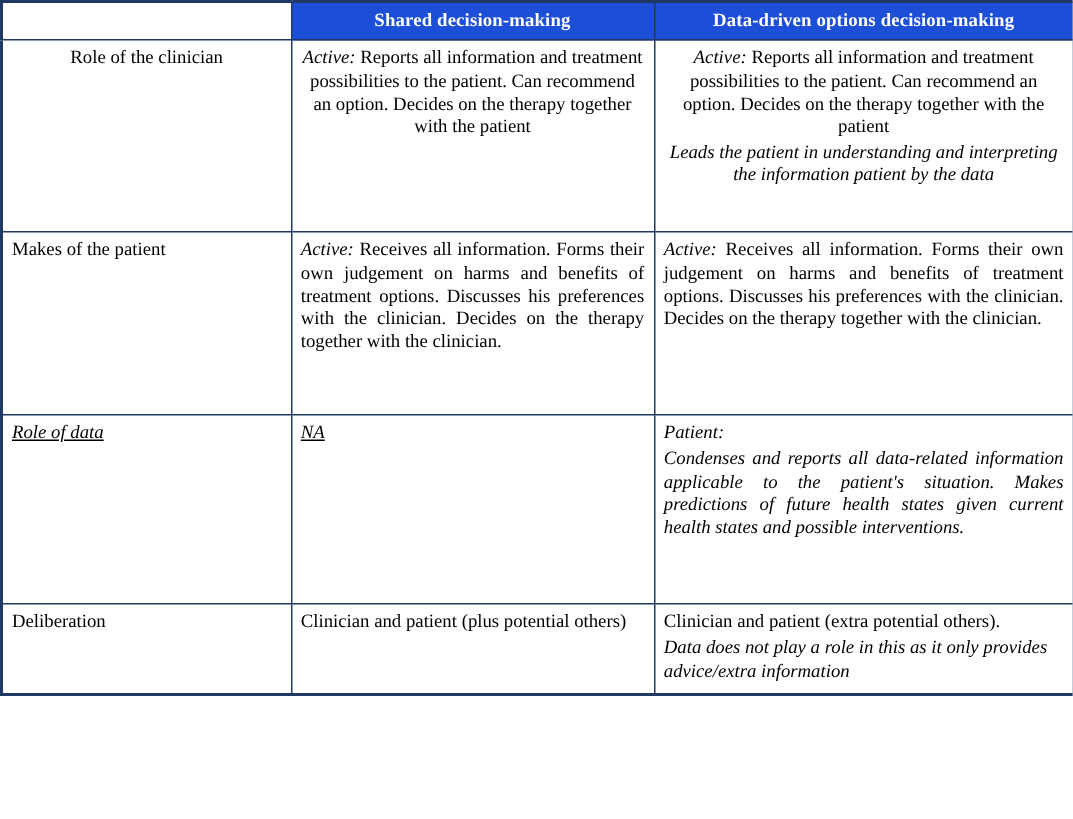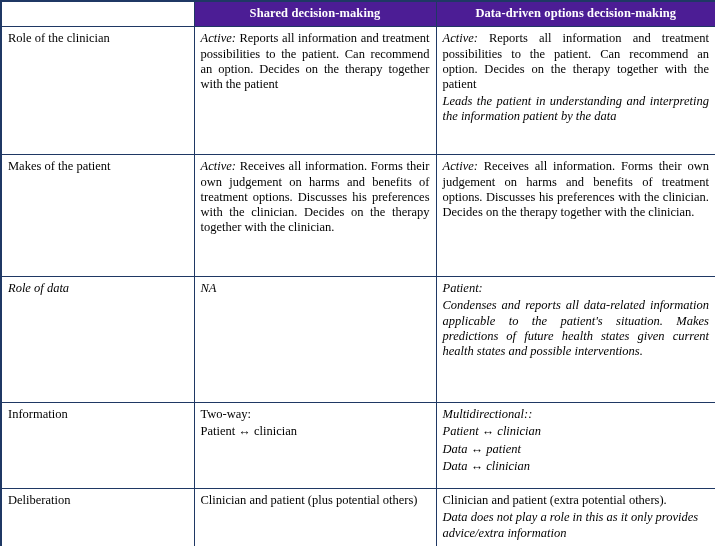--- a/index.html
+++ b/index.html
@@ -26,21 +26,21 @@
   }
   table.decision-table th,
   table.decision-table td {
     border: 1px solid #1f3864;
     vertical-align: top;
     padding: 4px 6px 5px 6px;
     font-size: 12.5px;
     line-height: 1.22;
   }
   thead th {
-    background: #4c1d95;
+    background: #1d4ed8;
     color: #ffffff;
     text-align: center;
     font-weight: bold;
     font-size: 13px;
     padding: 5px 6px 6px 6px;
     letter-spacing: 0.1px;
   }
   thead th.corner {
     background: #ffffff;
     border-left: 2px solid #1f3864;
@@ -51,24 +51,24 @@
   col.c3 { width: 280px; }
 
   td.label {
     text-align: left;
   }
   td.body {
     text-align: justify;
     text-justify: inter-word;
   }
   .ital { font-style: italic; }
-  .und { }
+  .und { text-decoration: underline; }
   .para { margin: 0; }
   .para + .para { margin-top: 0.15em; }
-  .row-clinician td { height: 118px; }
+  .row-clinician td { height: 118px; text-align: center; }
   .row-patient td { height: 112px; }
   .row-data td { height: 116px; }
   .row-info td { height: 76px; }
   .row-delib td { height: 50px; }
 </style>
 </head>
 <body>
 
 <div class="table-wrap">
   <table class="decision-table">
@@ -116,35 +116,20 @@
         </td>
         <td class="body">
           <p class="para ital und">NA</p>
         </td>
         <td class="body">
           <p class="para ital">Patient:</p>
           <p class="para ital">Condenses and reports all data-related information applicable to the patient's situation. Makes predictions of future health states given current health states and possible interventions.</p>
         </td>
       </tr>
 
-      <tr class="row-info">
-        <td class="label">
-          <p class="para">Information</p>
-        </td>
-        <td>
-          <p class="para">Two-way:</p>
-          <p class="para">Patient ↔ clinician</p>
-        </td>
-        <td>
-          <p class="para ital">Multidirectional::</p>
-          <p class="para ital">Patient ↔ clinician</p>
-          <p class="para ital">Data ↔ patient</p>
-          <p class="para ital">Data ↔ clinician</p>
-        </td>
-      </tr>
 
       <tr class="row-delib">
         <td class="label">
           <p class="para">Deliberation</p>
         </td>
         <td>
           <p class="para">Clinician and patient (plus potential others)</p>
         </td>
         <td>
           <p class="para">Clinician and patient (extra potential others).</p>

